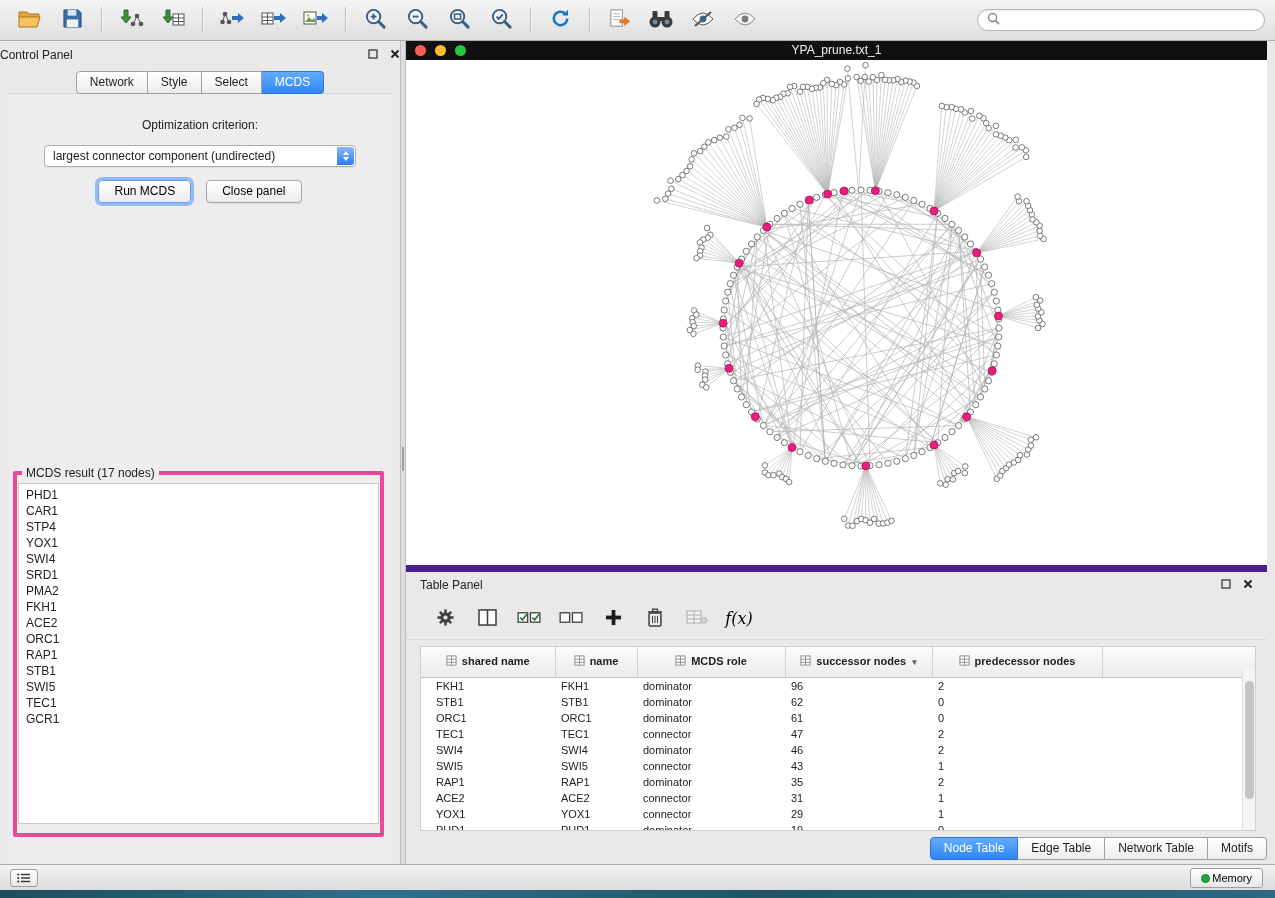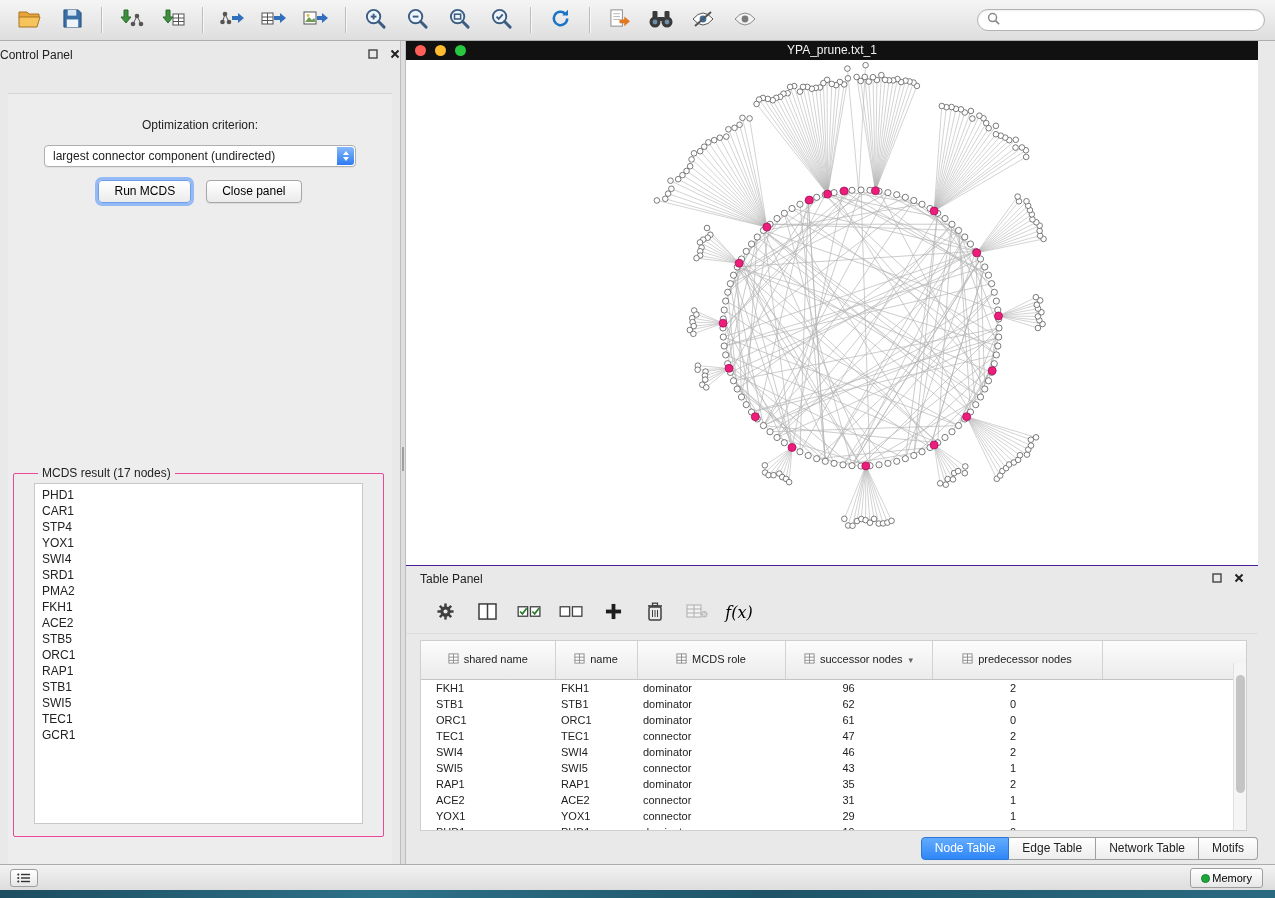--- a/index.html
+++ b/index.html
@@ -25,53 +25,53 @@
   .tab.active{background:linear-gradient(#63acfe,#2f86f6);color:#fff;border-color:#2a77d8}
   .cp-body{position:absolute;top:52px;left:8px;right:8px;bottom:0;background:#ededed;border-top:1px solid #d6d6d6}
   .opt-label{margin-top:24px;text-align:center;font-size:12px}
   .selectbox{width:312px;height:22px;margin:13px auto 0;background:#fff;border:1px solid #b0b0b0;border-radius:4px;position:relative;font-size:12px;display:flex;align-items:center;padding-left:8px;box-shadow:0 1px 1px rgba(0,0,0,.06)}
   .spinner{position:absolute;right:1px;top:1px;bottom:1px;width:17px;border-radius:0 3px 3px 0;background:linear-gradient(#85b9f9,#2e7bf0);display:flex;flex-direction:column;align-items:center;justify-content:center;gap:2px}
   .spin-up{width:0;height:0;border-left:3.5px solid transparent;border-right:3.5px solid transparent;border-bottom:4.5px solid #fff}
   .spin-down{width:0;height:0;border-left:3.5px solid transparent;border-right:3.5px solid transparent;border-top:4.5px solid #fff}
   .btn-row{display:flex;justify-content:center;gap:15px;margin-top:13px}
   .btn{font-size:12px;padding:4px 15px 5px;border:1px solid #a6a6a6;border-radius:4px;background:linear-gradient(#ffffff,#ebebeb);box-shadow:0 1px 1px rgba(0,0,0,.08);cursor:default;line-height:12px}
   .btn.focused{box-shadow:0 0 0 3px rgba(74,144,254,.55);border-color:#6f9ee8}
-  .resultbox{position:absolute;top:372px;left:5px;right:8px;height:371px;border:1px solid #ec4899;border-radius:2px;padding:3px 20px 5px}
+  .resultbox{position:absolute;top:372px;left:5px;right:8px;height:371px;border:4px solid #ec4899;border-radius:2px;padding:3px 1px 5px}
   .resultbox legend{font-size:12px;padding:0 4px;margin-left:4px}
   .inner-list{background:#fff;border:1px solid #c9c9c9;height:341px;overflow:hidden;padding:3px 0}
   .list-item{font-size:12px;line-height:16px;padding-left:7px}
 
   
   .splitter{position:absolute;left:400px;top:41px;width:6px;height:823px;background:#dedede;border-left:1px solid #bdbdbd;border-right:1px solid #bdbdbd}
   .splitter .grip{position:absolute;top:406px;left:1px;width:2px;height:24px;background:#9f9f9f}
 
   
-  .right-col{position:absolute;left:406px;top:41px;right:17px;height:823px}
+  .right-col{position:absolute;left:406px;top:41px;right:8px;height:823px}
   .network-window{position:absolute;top:0;left:0;right:0;height:524px;background:#fff}
   .titlebar{height:19px;background:#111;position:relative}
   .titlebar .wtitle{display:block;text-align:center;color:#f2f2f2;font-size:12px;line-height:19px}
   .traffic{position:absolute;left:9px;top:4px;display:flex;gap:9px}
   .light{width:11px;height:11px;border-radius:50%}
   .canvas{position:absolute;top:19px;left:0;right:0;bottom:0;background:#fff;overflow:hidden}
   .canvas svg{position:absolute;top:0;left:0}
 
   
-  .table-panel{position:absolute;top:524px;left:0;right:0;bottom:0;background:#e9e9e9;border-top:1px solid #4c1d95}
+  .table-panel{position:absolute;top:524px;left:0;right:0;bottom:0;background:#e9e9e9;border-top:7px solid #4c1d95}
   .tp-header{height:26px;display:flex;align-items:center;padding:0 14px;font-size:12px}
   .tp-toolbar{height:42px;display:flex;align-items:center;gap:0;padding-left:18px;border-bottom:1px solid #dcdcdc}
   .ttbtn{width:42px;height:32px;border:none;background:transparent;display:flex;align-items:center;justify-content:center;border-radius:4px;cursor:default}
   .fx{font-family:"DejaVu Serif",serif;font-style:italic;color:#000000;font-size:16px}
   .table-wrap{position:absolute;top:74px;left:14px;right:11px;bottom:33px;background:#fff;border:1px solid #cfcfcf;overflow:hidden}
   table{border-collapse:collapse;table-layout:fixed;width:100%}
-  th{height:38px;background:linear-gradient(#fcfcfc,#ebebeb);border-right:1px solid #d2d2d2;border-bottom:1px solid #c4c4c4;font-weight:normal;font-size:11px;text-align:center;padding:0 4px;white-space:nowrap;overflow:hidden;position:relative}
+  th{height:30px;background:linear-gradient(#fcfcfc,#ebebeb);border-right:1px solid #d2d2d2;border-bottom:1px solid #c4c4c4;font-weight:bold;font-size:11px;text-align:center;padding:0 4px;white-space:nowrap;overflow:hidden;position:relative}
   th .sorticon{display:inline-block;vertical-align:-1px;margin-right:5px}
   th .chev{color:#666;font-size:9px;margin-left:6px}
   td{height:16px;line-height:16px;font-size:11px;padding:0 6px;white-space:nowrap;overflow:hidden}
   td.c0{padding-left:15px}
-  td.num{text-align:center}
+  td.num{text-align:left}
   td.c3{padding-right:26px}
   td.c4{padding-right:14px}
   th.c0{width:134px}th.c1{width:82px}th.c2{width:148px}th.c3{width:147px}th.c4{width:170px}th.cf{border-right:none}
   .vscroll{position:absolute;top:22px;right:0;bottom:0;width:13px;background:#f5f5f5;border-left:1px solid #e0e0e0}
   .vthumb{position:absolute;left:1.5px;right:1.5px;top:12px;height:118px;background:#c4c4c4;border-radius:6px}
   .tp-tabs{position:absolute;bottom:3px;left:0;right:0;height:26px;display:flex;justify-content:flex-end;align-items:center}
 
   
   .statusbar{position:absolute;left:0;right:0;top:864px;height:26px;background:linear-gradient(#f2f2f2,#dddddd);border-top:1px solid #ababab}
   .status-left-btn{position:absolute;left:10px;top:4px;width:28px;height:18px;border:1px solid #9e9e9e;border-radius:3px;background:linear-gradient(#fff,#e7e7e7);display:flex;align-items:center;justify-content:center}
@@ -235,20 +235,26 @@
       <span>Control Panel</span>
       <span class="panel-winbtns">
         <span><svg width="10" height="10">
               <rect x="1" y="1" width="8" height="8" fill="none" stroke="#444" stroke-width="1.4"></rect>
             </svg></span>
         <span><svg width="10" height="10">
               <path d="M1.5 1.5l7 7M8.5 1.5l-7 7" stroke="#222" stroke-width="2"></path>
             </svg></span>
       </span>
     </div>
+    <div class="cp-tabs" id="control-tabs">
+        <div class="tab">Network</div>
+        <div class="tab">Style</div>
+        <div class="tab">Select</div>
+        <div class="tab active">MCDS</div>
+      </div>
     <div class="cp-body">
       <div class="opt-label">Optimization criterion:</div>
       <div class="selectbox">
         <span>largest connector component (undirected)</span>
         <span class="spinner">
             <span class="spin-up"></span>
             <span class="spin-down"></span>
           </span>
       </div>
       <div class="btn-row">
@@ -260,21 +266,20 @@
         <div class="inner-list" id="mcds-list">
             <div class="list-item">PHD1</div>
             <div class="list-item">CAR1</div>
             <div class="list-item">STP4</div>
             <div class="list-item">YOX1</div>
             <div class="list-item">SWI4</div>
             <div class="list-item">SRD1</div>
             <div class="list-item">PMA2</div>
             <div class="list-item">FKH1</div>
             <div class="list-item">ACE2</div>
-            <div class="list-item">STB5</div>
             <div class="list-item">ORC1</div>
             <div class="list-item">RAP1</div>
             <div class="list-item">STB1</div>
             <div class="list-item">SWI5</div>
             <div class="list-item">TEC1</div>
             <div class="list-item">GCR1</div>
           </div>
       </fieldset>
     </div>
   </aside>

